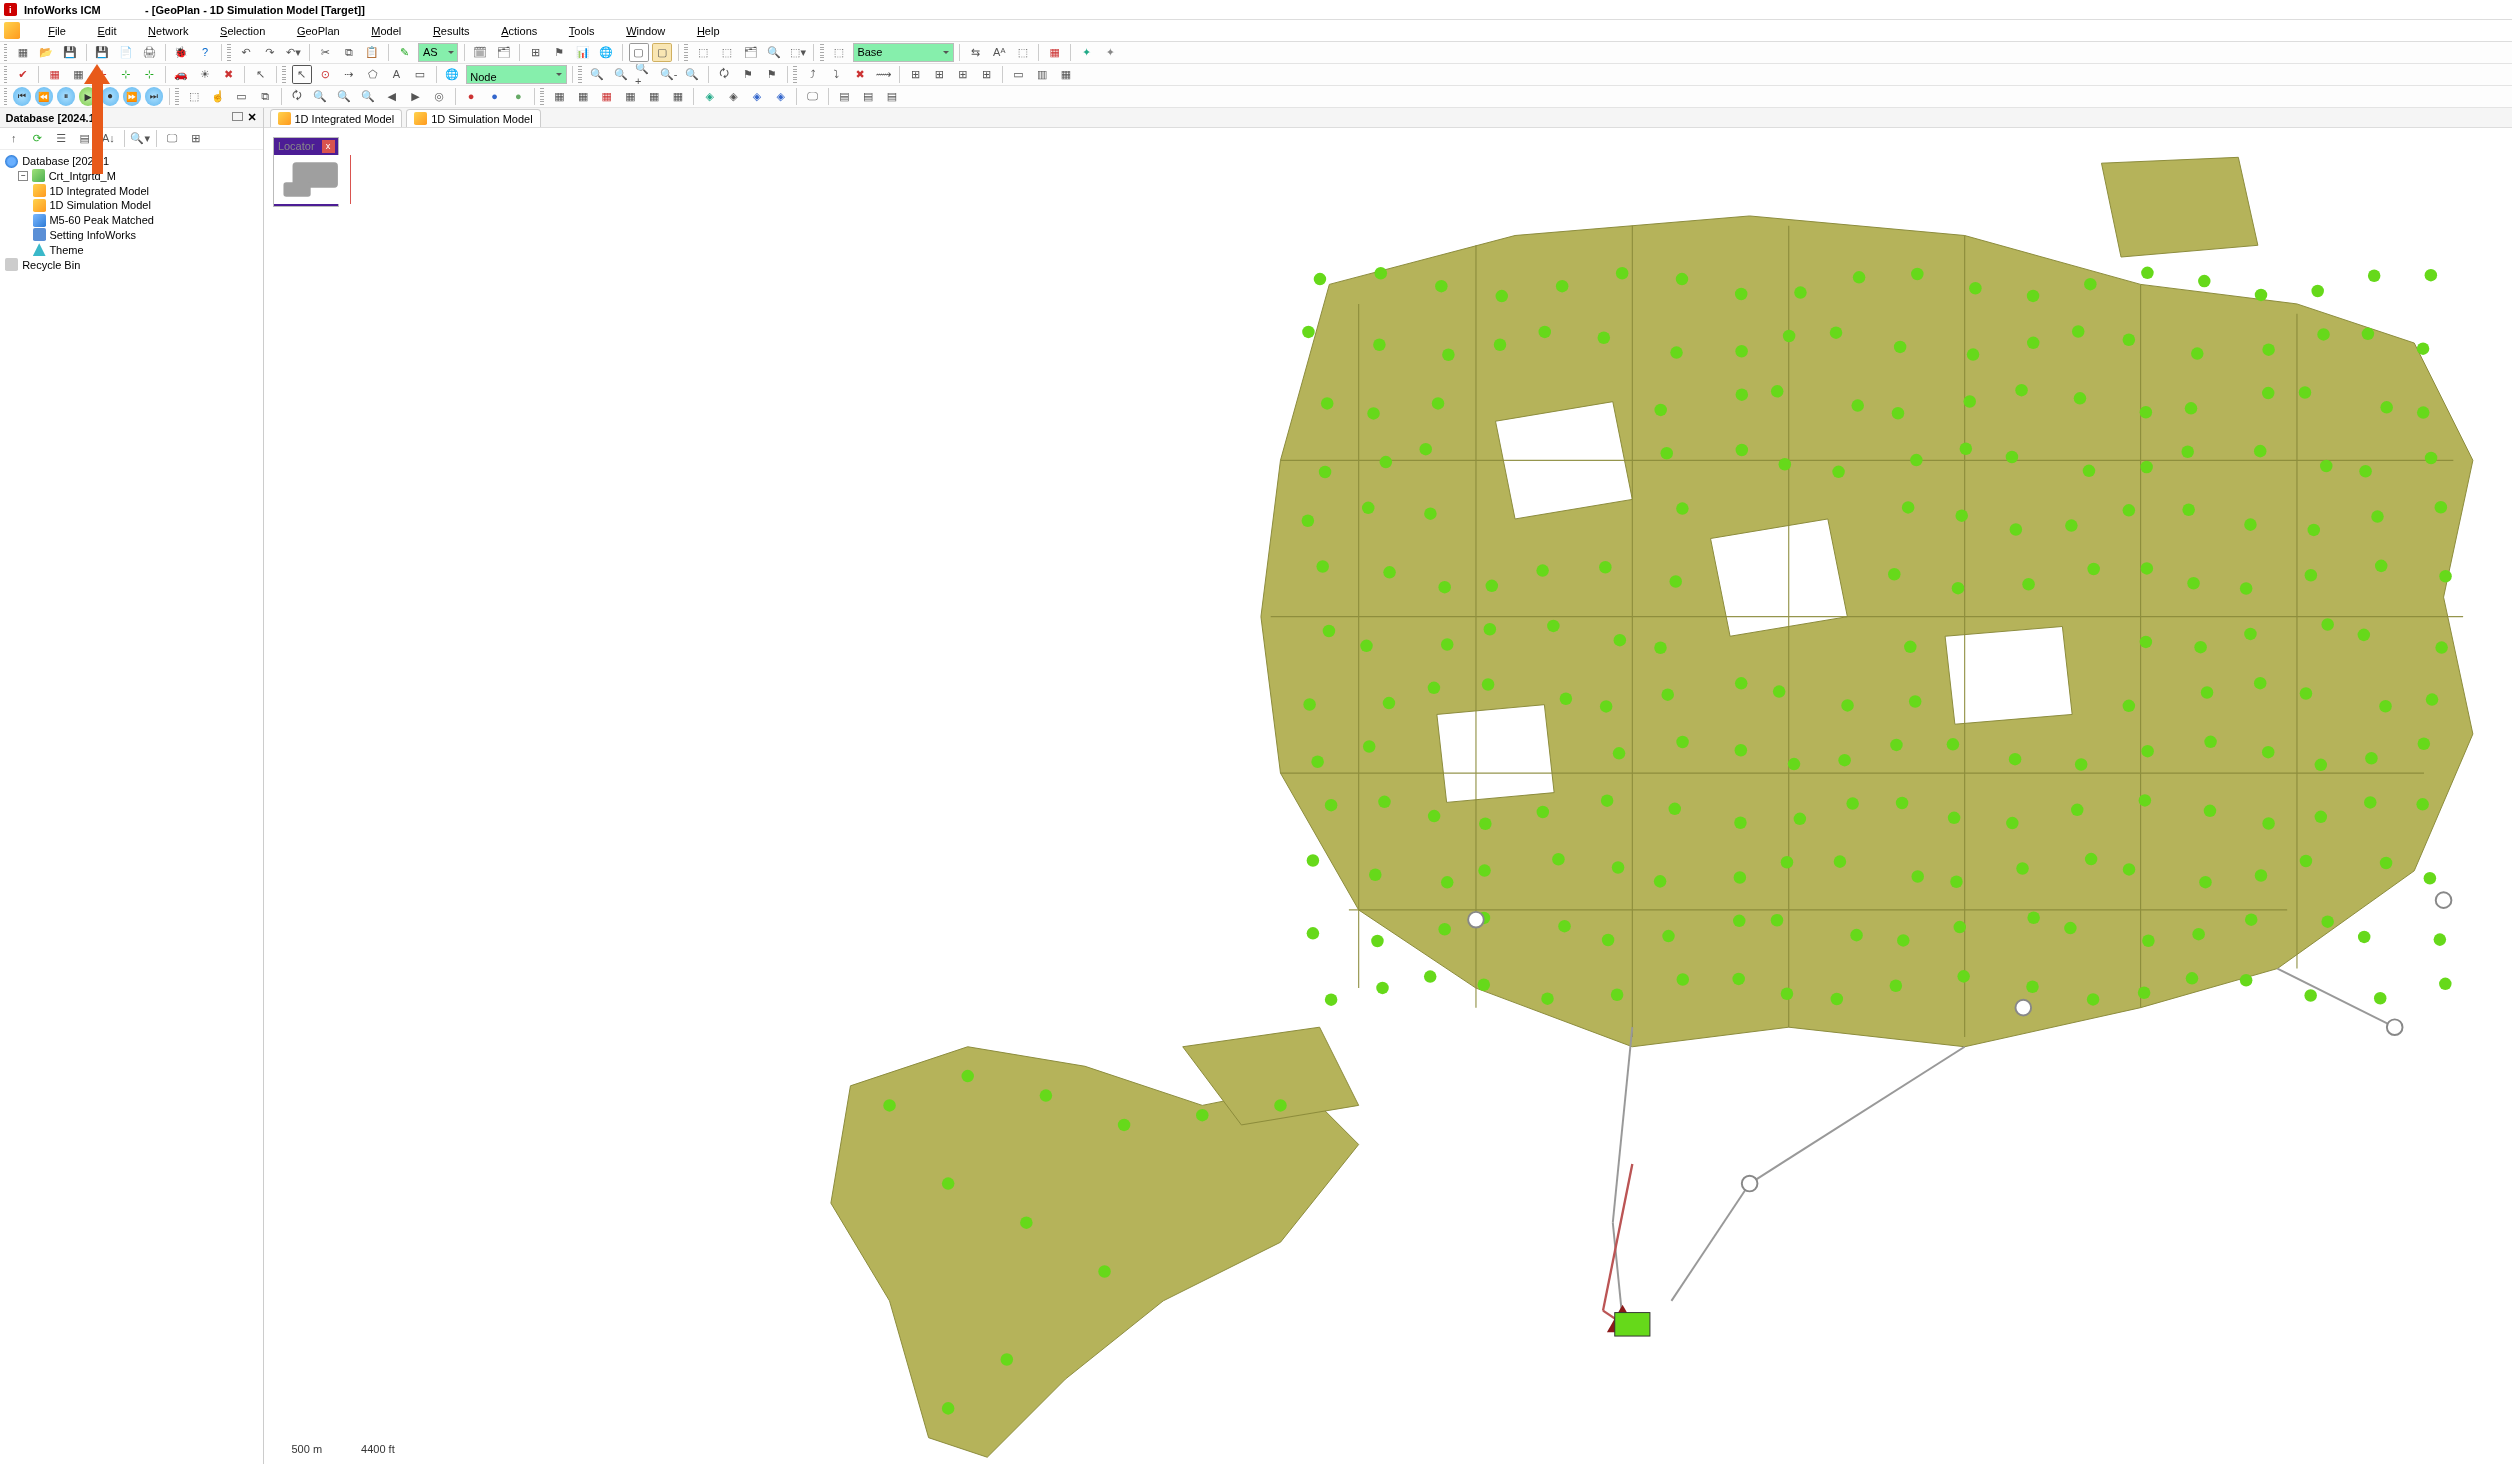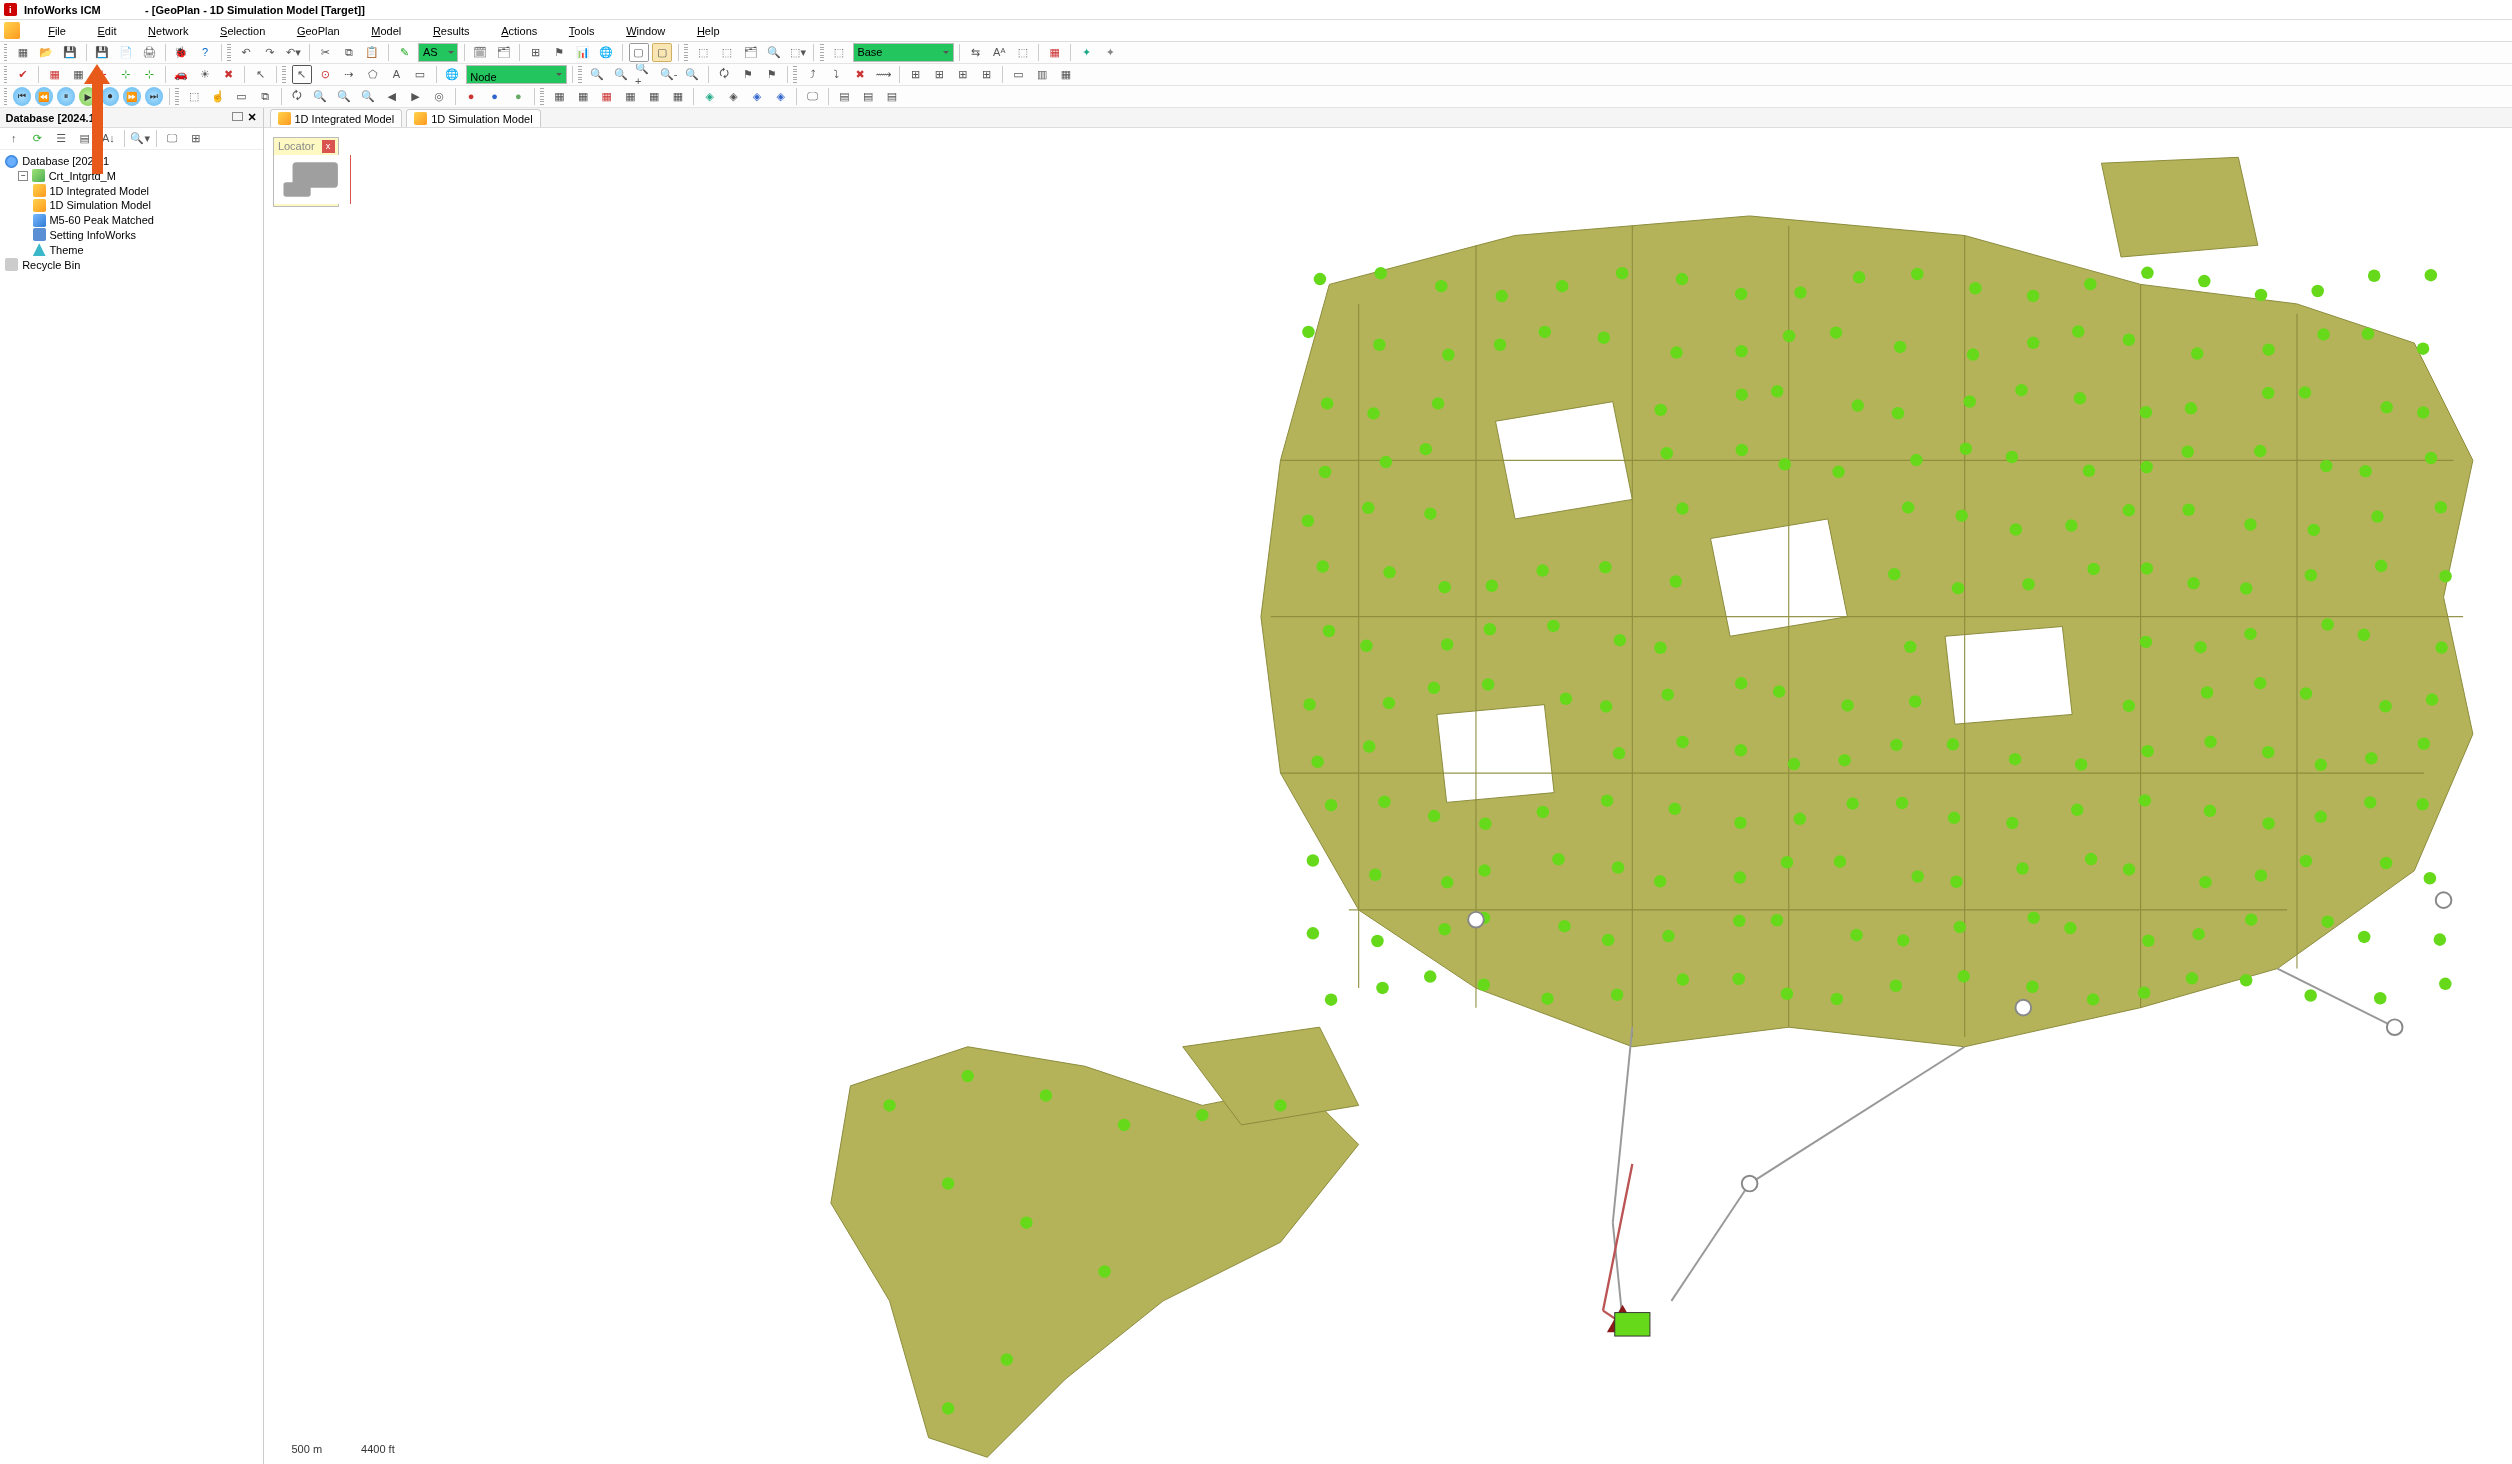--- a/index.html
+++ b/index.html
@@ -8,21 +8,21 @@
   .app-icon { width: 13px; height: 13px; background: #c00; color: #fff; display: inline-flex; align-items: center; justify-content: center; font-size: 9.2px; font-weight: bold; border-radius: 1.8px; }
   .title-text { color: #000; font-weight: bold; }
   .menu-bar { height: 22px; background: #fff; display: flex; align-items: center; padding: 0 3.7px; gap: 17px; border-bottom: 0.9px solid #ddd; }
   .menu-item { padding: 1.8px 7.3px; cursor: pointer; }
   .menu-item .u { text-decoration: underline; }
   .menu-icon { width: 16.5px; height: 16.5px; background: linear-gradient(135deg,#ffd34d,#ff9a1f); border-radius: 1.8px; display: inline-block; margin-right: 3.7px; }
   .toolbar { height: 22px; background: #fdfdfd; display: flex; align-items: center; padding: 0 3.7px; gap: 3.7px; border-bottom: 0.9px solid #e4e4e4; flex-wrap: nowrap; overflow: hidden; }
   .tbtn { width: 20px; height: 18.3px; display: inline-flex; align-items: center; justify-content: center; cursor: pointer; border-radius: 1.8px; font-size: 11px; color: #555; }
   .tsep { width: 0.9px; height: 16.5px; background: #ccc; margin: 0 1.8px; }
   .tgrip { width: 3.7px; height: 16.5px; background: repeating-linear-gradient(#aaa 0, #aaa 0.9px, transparent 0.9px, transparent 2.7px); margin-right: 1.8px; }
-  .tcombo { height: 18.3px; border: 0.9px solid #bbb; background: #22c55e; padding: 0 16.5px 0 3.7px; min-width: 55px; display: inline-flex; align-items: center; position: relative; cursor: pointer; }
+  .tcombo { height: 18.3px; border: 0.9px solid #bbb; background: #86efac; padding: 0 16.5px 0 3.7px; min-width: 55px; display: inline-flex; align-items: center; position: relative; cursor: pointer; }
   .tcombo::after { content: ""; position: absolute; right: 3.7px; top: 6.4px; border: 3.7px solid transparent; border-top-color: #555; }
   .main { display: flex; height: calc(100vh - 20px - 22px - 22px - 22px - 22px); }
   .side-panel { width: 264px; background: #fff; border-right: 0.9px solid #ccc; display: flex; flex-direction: column; }
   .panel-header { height: 20px; background: #f5f5f5; border-bottom: 0.9px solid #ddd; display: flex; align-items: center; padding: 0 5.5px; font-weight: 600; position: relative; }
   .panel-header .close { position: absolute; right: 3.7px; top: 1.8px; width: 14.6px; height: 14.6px; display: inline-flex; align-items: center; justify-content: center; cursor: pointer; }
   .panel-header .restore { position: absolute; right: 20px; top: 3.7px; width: 11px; height: 9.2px; border: 0.9px solid #888; cursor: pointer; }
   .panel-toolbar { height: 22px; display: flex; align-items: center; padding: 0 3.7px; gap: 3.7px; border-bottom: 0.9px solid #eee; }
   .tree { flex: 1; padding: 3.7px; overflow: auto; }
   .tree-item { display: flex; align-items: center; padding: 0.9px 1.8px; cursor: pointer; gap: 3.7px; }
   .indent1 { padding-left: 14.6px; }
@@ -34,21 +34,21 @@
   .icon-peak { background: linear-gradient(135deg,#7db9ff,#2d7bd6); }
   .icon-setting { background: #5a8fd6; border-radius: 1.8px; }
   .icon-theme { background: #3ab8c9; clip-path: polygon(50% 0,100% 100%,0 100%); border-radius:0; }
   .icon-bin { background: #ccc; }
   .expand-box { width: 10px; height: 10px; border: 0.9px solid #888; display: inline-flex; align-items: center; justify-content: center; font-size: 8.2px; line-height: 1; cursor: pointer; background: #fff; flex-shrink:0;}
   .canvas-area { flex: 1; background: #fff; position: relative; overflow: hidden; }
   .tabs { height: 20px; display: flex; align-items: flex-end; padding-left: 5.5px; gap: 3.7px; background: #f5f5f5; border-bottom: 0.9px solid #ddd; }
   .tab { padding: 1.8px 7.3px; background: #fff; border: 0.9px solid #ccc; border-bottom: none; border-radius: 3.7px 3.7px 0 0; display: flex; align-items: center; gap: 3.7px; cursor: pointer; }
   .tab .tab-ico { width: 13px; height: 13px; background: linear-gradient(135deg,#ffd34d,#ff9a1f); border-radius: 1.8px; }
   .map-view { position: absolute; top: 20px; left: 0; right: 0; bottom: 0; background: #fff; }
-  .locator { position: absolute; top: 9.2px; left: 9.2px; width: 66px; border: 0.9px solid #bbb; background: #fef9c3; }
+  .locator { position: absolute; top: 9.2px; left: 9.2px; width: 66px; border: 0.9px solid #bbb; background: #4c1d95; }
   .locator-title { font-size: 10px; color: #888; padding: 1.8px 3.7px; display: flex; justify-content: space-between; align-items: center; }
   .locator-close { width: 13px; height: 13px; background: #d9534f; color: #fff; display: inline-flex; align-items: center; justify-content: center; font-size: 9.2px; cursor: pointer; }
   .locator-img { width: 77px; height: 49px; background: #fff; margin: 0 auto 1.8px; position: relative; border-right: 1.8px solid #d9534f; }
   .scale-bar { position: absolute; left: 27.5px; bottom: 9.2px; display: flex; gap: 39px; font-size: 11px; color: #333; }
   .network-svg { position: absolute; inset: 0; }
   .arrow-annotation { position: absolute; left: 86px; top: 64px; width: 26px; height: 110px; z-index: 50; pointer-events: none; }
   .arrow-shaft { position: absolute; left: 6.4px; top: 13px; width: 11px; height: 97px; background: #e85a1a; }
   .arrow-head  { position: absolute; left: -1.8px; top: 0; width: 0; height: 0; border-left: 13.7px solid transparent; border-right: 13.7px solid transparent; border-bottom: 20px solid #e85a1a; }
   .play-btn { width: 18.3px; height: 18.3px; border-radius: 50%; display:inline-flex; align-items:center; justify-content:center; font-size:9.2px; color:#333; }
   .pb-blue { background: radial-gradient(circle,#aee1ff,#5fb6ef); }

